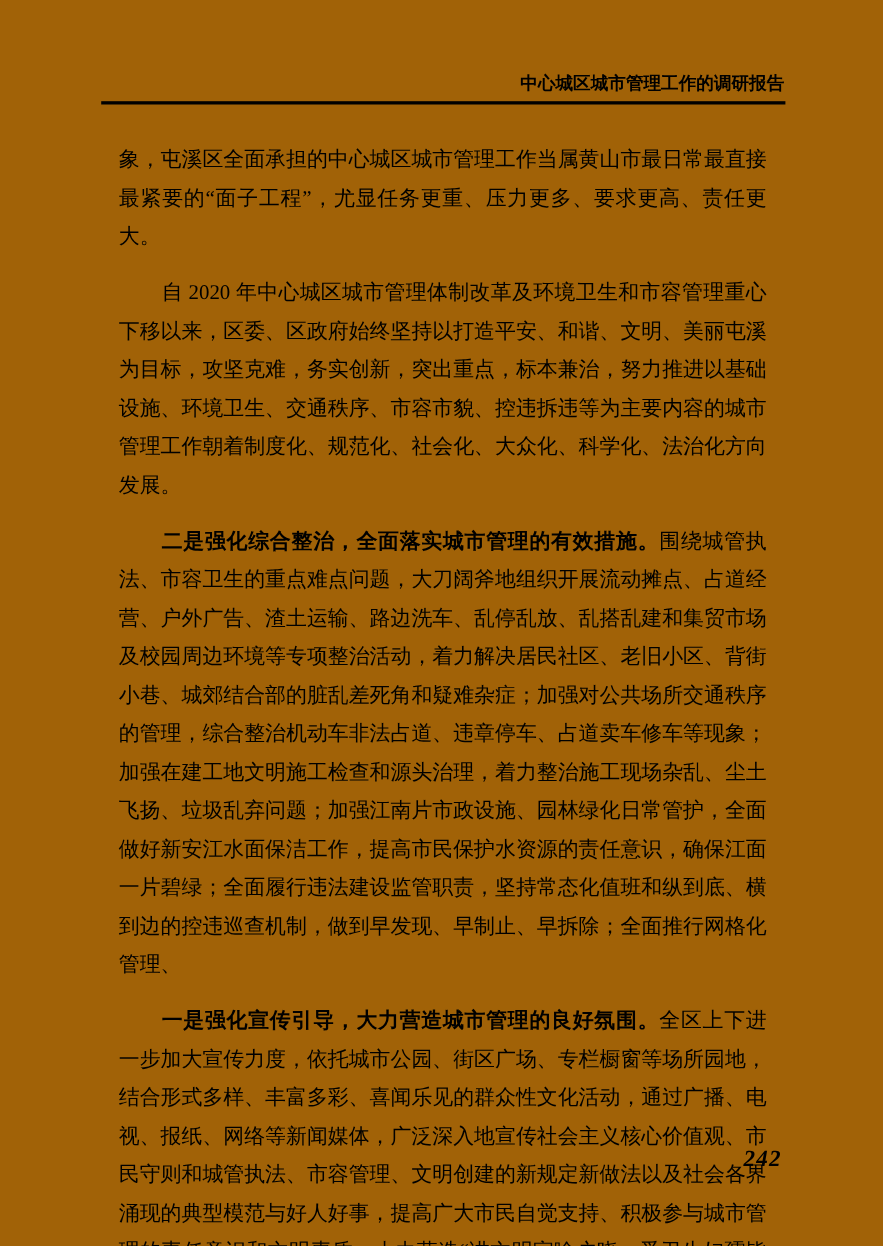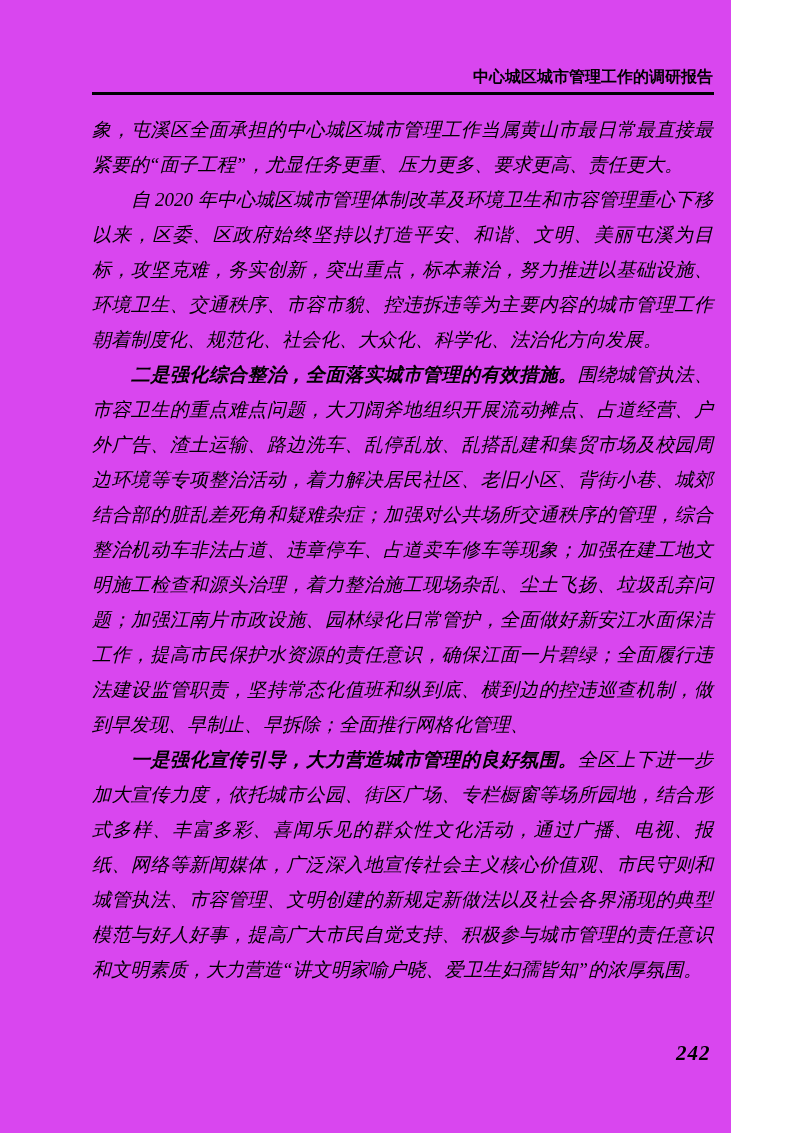--- a/index.html
+++ b/index.html
@@ -2,23 +2,23 @@
 <html><head>
 <meta charset="utf-8">
 <style>
   html, body {
     margin: 0;
     padding: 0;
     background: #ffffff;
   }
   .page {
     position: relative;
-    width: 731px;
+    width: 803px;
     height: 1133px;
-    background: #d946ef;
+    background: #a16207;
     color: #000000;
     font-family: "Liberation Serif", "DejaVu Serif", serif;
     overflow: hidden;
   }
   .header {
     position: absolute;
     top: 66px;
     left: 92px;
     width: 621px;
     text-align: right;
@@ -39,23 +39,22 @@
     position: absolute;
     top: 112px;
     left: 92px;
     width: 621px;
     font-size: 19px;
     line-height: 35px;
     text-align: justify;
     text-justify: inter-ideograph;
   }
   .para {
-    margin: 0;
+    margin: 16px;
     padding: 0;
-    font-style: italic;
   }
   .para.indent {
     text-indent: 39px;
   }
   .lead-bold {
     font-weight: bold;
   }
   .page-number {
     position: absolute;
     top: 1041px;

